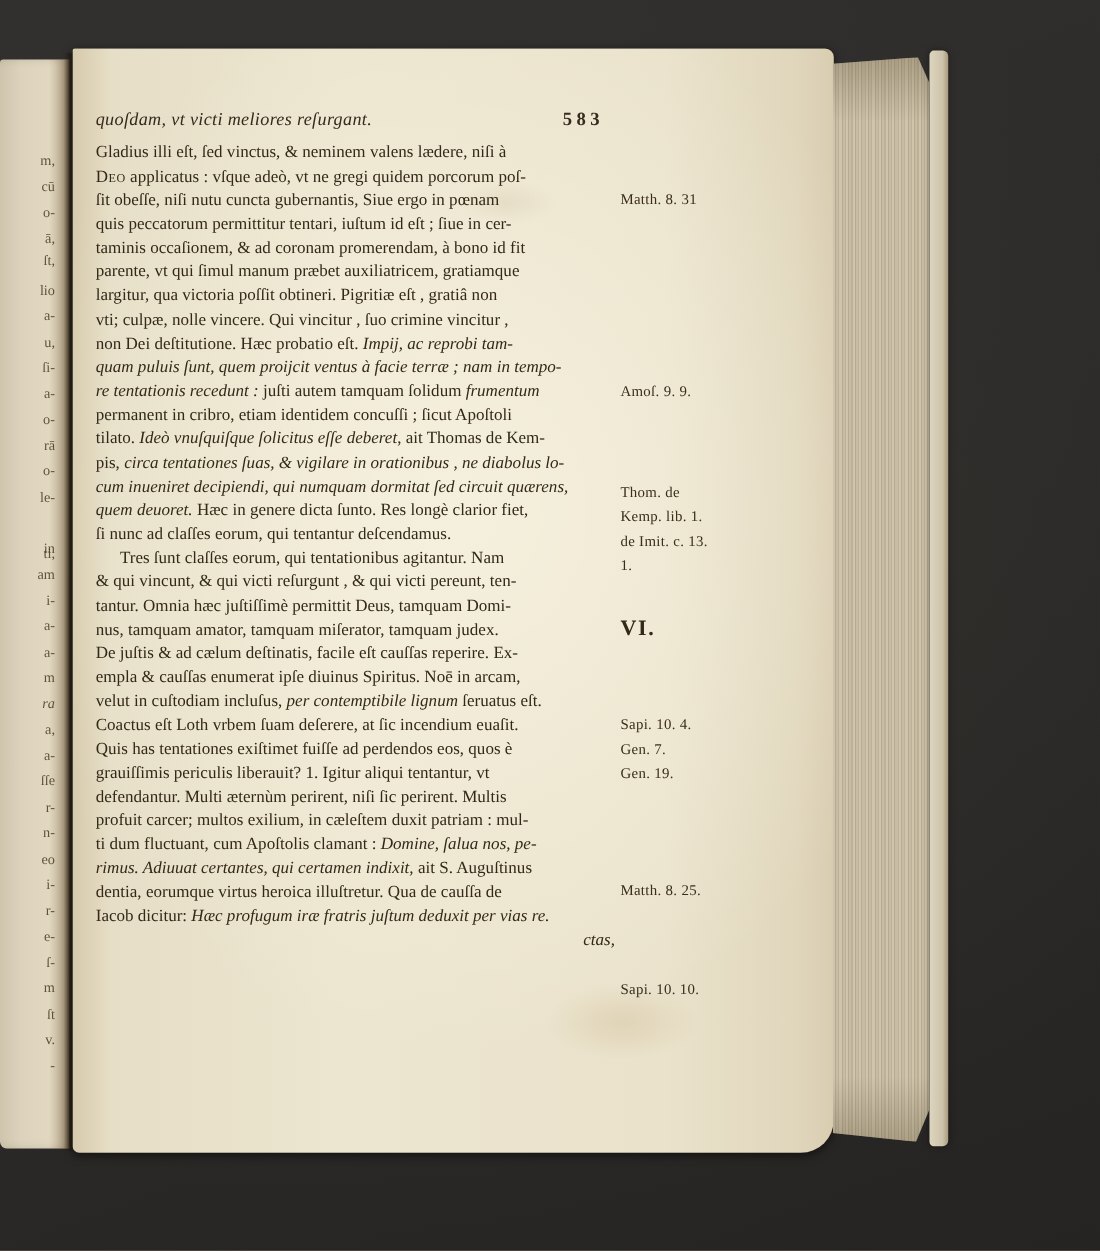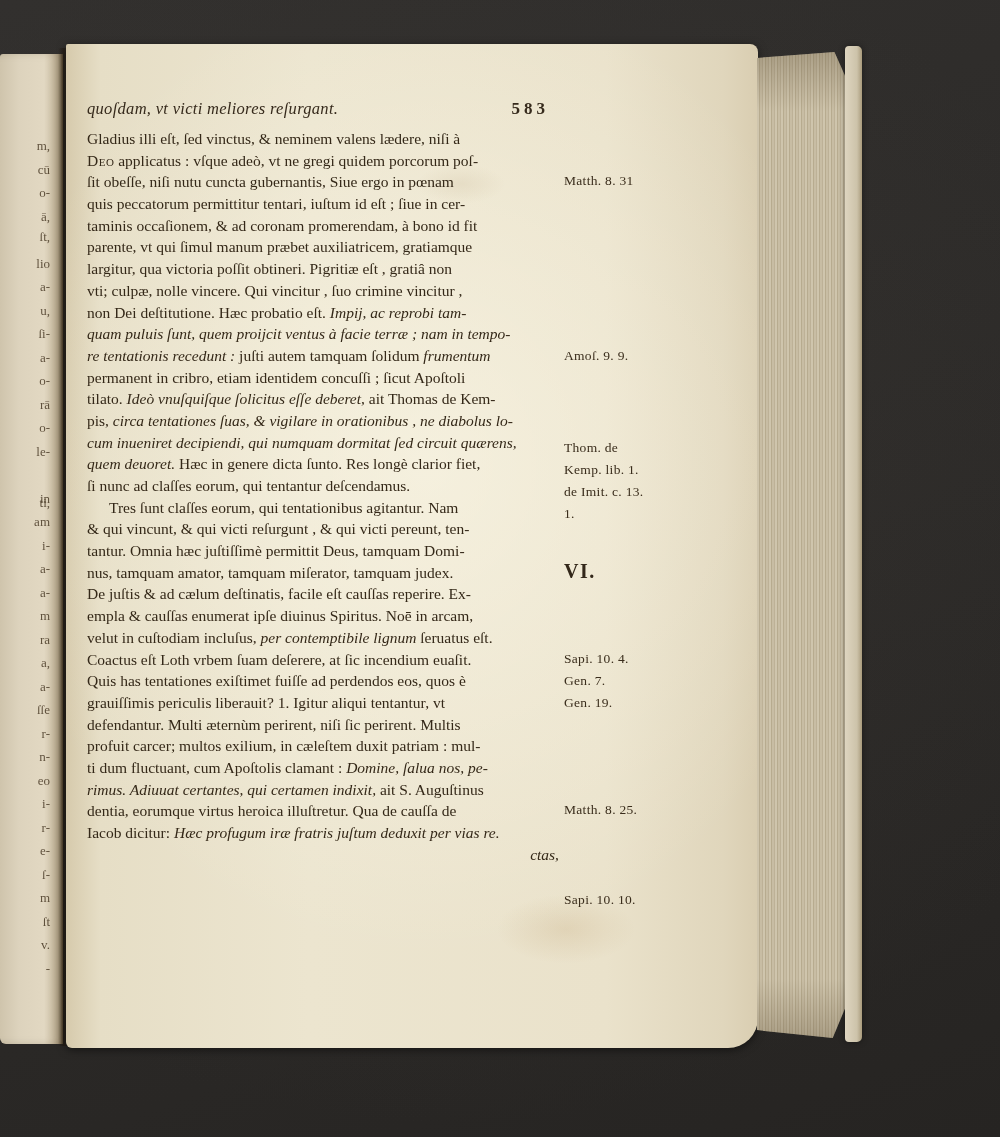--- a/index.html
+++ b/index.html
@@ -124,21 +124,21 @@
     <div class="frag" style="top: 342.5px;">rā</div>
     <div class="frag" style="top: 366px;">o-</div>
     <div class="frag" style="top: 389.5px;">le-</div>
     <div class="frag" style="top: 413px; margin-top: 28px;">ti,</div>
     <div class="frag" style="top: 436.5px;">in</div>
     <div class="frag" style="top: 460px;">am</div>
     <div class="frag" style="top: 483.5px;">i-</div>
     <div class="frag" style="top: 507px;">a-</div>
     <div class="frag" style="top: 530.5px;">a-</div>
     <div class="frag" style="top: 554px;">m</div>
-    <div class="frag" style="top: 577.5px;">ra</div>
+    <div class="frag" style="top: 577.5px; font-style: italic;">ra</div>
     <div class="frag" style="top: 601px;">a,</div>
     <div class="frag" style="top: 624.5px;">a-</div>
     <div class="frag" style="top: 648px;">ſſe</div>
     <div class="frag" style="top: 671.5px;">r-</div>
     <div class="frag" style="top: 695px;">n-</div>
     <div class="frag" style="top: 718.5px;">eo</div>
     <div class="frag" style="top: 742px;">i-</div>
     <div class="frag" style="top: 765.5px;">r-</div>
     <div class="frag" style="top: 789px;">e-</div>
     <div class="frag" style="top: 812.5px;">ſ-</div>

